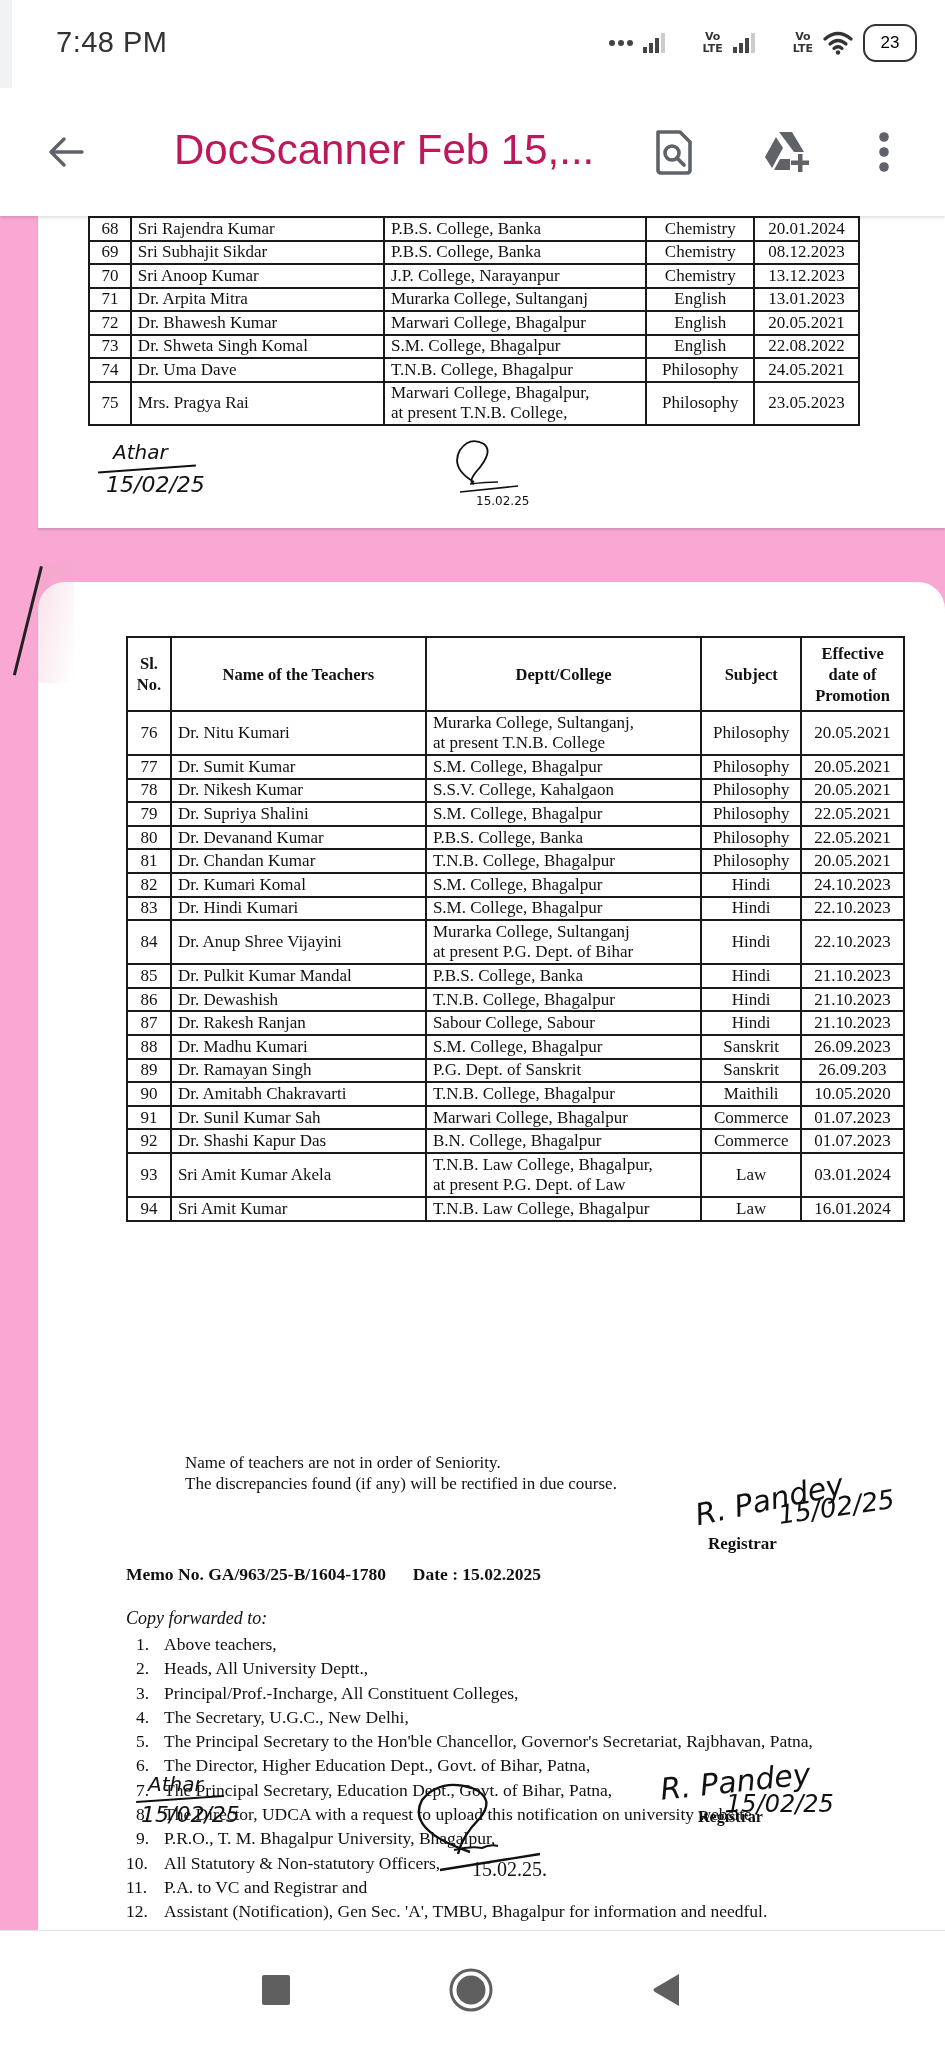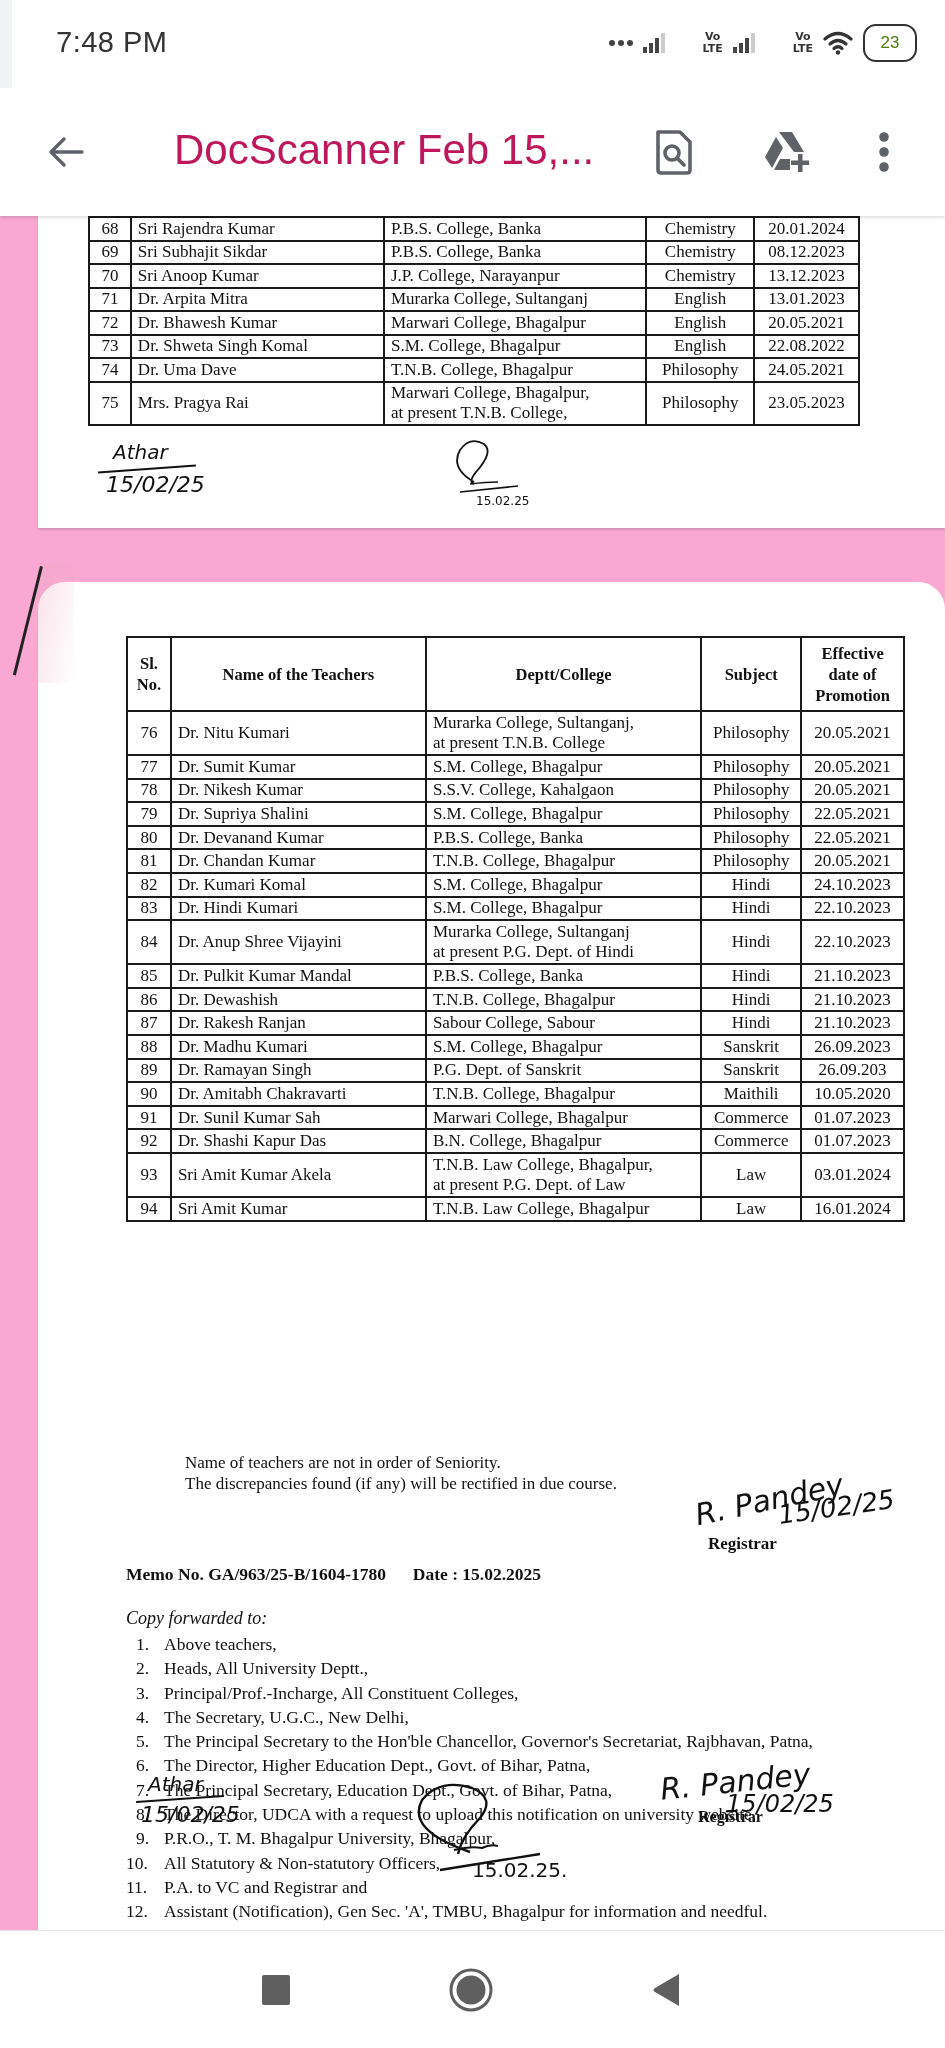--- a/index.html
+++ b/index.html
@@ -9,21 +9,21 @@
   
   .statusbar { position: absolute; left: 12px; top: 0; width: 945px; height: 88px; background: #fff; padding-left: 44px; }
   .status-time { position: absolute; left: 44px; top: 26px; font-size: 29px; color: #333; font-family: "Liberation Sans", sans-serif; letter-spacing: 0.5px; }
   .status-icons { position: absolute; right: 40px; top: 26px; height: 34px; display: flex; align-items: center; gap: 10px; color: #333; }
   .dots3 { display: flex; gap: 3px; align-items: center; }
   .dots3 span { width: 6px; height: 6px; border-radius: 50%; background: #444; display: block; }
   .signal { display: flex; align-items: flex-end; gap: 2px; height: 20px; }
   .signal span { width: 4px; background: #444; display: block; }
   .signal span.dim { background: #ccc; }
   .volte { font-size: 11px; font-weight: bold; line-height: 12px; text-align: center; color: #333; font-family: "DejaVu Sans", sans-serif; margin-left: 28px; }
-  .battery { width: 54px; height: 38px; border: 2.5px solid #333; border-radius: 13px; display: flex; align-items: center; justify-content: center; font-size: 17px; color: #4d7c0f; position: relative; }
+  .battery { width: 54px; height: 38px; border: 2.5px solid #333; border-radius: 13px; display: flex; align-items: center; justify-content: center; font-size: 17px; color: #000000; position: relative; }
 
   
   .appbar { position: absolute; left: 0; top: 88px; width: 945px; height: 128px; background: #fff; box-shadow: 0 2px 3px rgba(0,0,0,0.12); z-index: 5; }
   .back-btn { position: absolute; left: 42px; top: 40px; width: 48px; height: 48px; display: flex; align-items: center; justify-content: center; cursor: pointer; }
   .app-title { position: absolute; left: 174px; top: 38px; font-size: 42px; color: #be185d; font-family: "Liberation Sans", sans-serif; white-space: nowrap; }
   .icon-btn { position: absolute; top: 36px; width: 56px; height: 56px; display: flex; align-items: center; justify-content: center; cursor: pointer; }
 
   
   .viewer { position: absolute; left: 0; top: 216px; width: 945px; height: 1714px; overflow: hidden; background: #f9a8d4; }
   .page { position: absolute; left: 38px; width: 907px; background: #fff; box-shadow: 0 2px 2px rgba(0,0,0,0.14); }
@@ -301,21 +301,21 @@
             <td class="c-name">Dr. Hindi Kumari</td>
             <td class="c-college">S.M. College, Bhagalpur</td>
             <td class="c-sub">Hindi</td>
             <td class="c-date">22.10.2023</td>
           </tr>
           <tr class="tall">
             <td class="c-sl">84</td>
             <td class="c-name">Dr. Anup Shree Vijayini</td>
             <td class="c-college multi">
               <div>Murarka College, Sultanganj</div>
-              <div>at present P.G. Dept. of Hindi</div>
+              <div>at present P.G. Dept. of Bihar</div>
             </td>
             <td class="c-sub">Hindi</td>
             <td class="c-date">22.10.2023</td>
           </tr>
           <tr>
             <td class="c-sl">85</td>
             <td class="c-name">Dr. Pulkit Kumar Mandal</td>
             <td class="c-college">P.B.S. College, Banka</td>
             <td class="c-sub">Hindi</td>
             <td class="c-date">21.10.2023</td>
@@ -456,21 +456,21 @@
 
     <div class="hand" style="left:110px; top:1190px; font-size:20px;">Athar</div>
     <div style="position:absolute; left:98px; top:1216px; width:88px; height:2px; background:#111; transform:rotate(-4deg);"></div>
     <div class="hand" style="left:103px; top:1220px; font-size:22px;">15/02/25</div>
 
     <svg style="position:absolute; left:362px; top:1196px;" width="170" height="110" viewBox="0 0 170 110">
       <path d="M70 74 Q6 52 22 22 Q40 0 72 10 Q96 20 80 40 Q62 58 58 76" fill="none" stroke="#111" stroke-width="2.4"></path>
       <path d="M54 72 Q70 68 82 70 Q90 66 98 68" fill="none" stroke="#111" stroke-width="2"></path>
       <path d="M40 92 L140 76" stroke="#111" stroke-width="2.4"></path>
     </svg>
-    <div class="hand" style="left:434px; top:1276px; font-size:20px; font-style:normal;">15.02.25.</div>
+    <div class="hand" style="left:434px; top:1276px; font-size:20px; font-style:normal;font-family:Liberation Serif, serif;">15.02.25.</div>
 
     <div class="hand" style="left:622px; top:1182px; font-size:30px; transform:rotate(-6deg);">R. Pandey</div>
     <div class="hand" style="left:688px; top:1208px; font-size:24px;">15/02/25</div>
     <div class="doc" style="position:absolute; left:660px; top:1226px; font-size:16px; font-weight:bold;">Registrar</div>
   </div>
 
   <div class="pink-mark"></div>
   <div class="edge-line"></div>
 </div>
 

